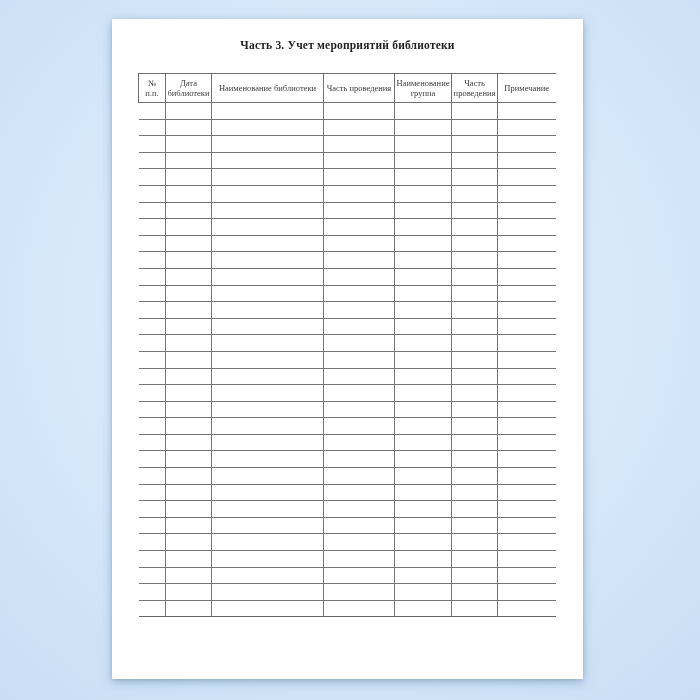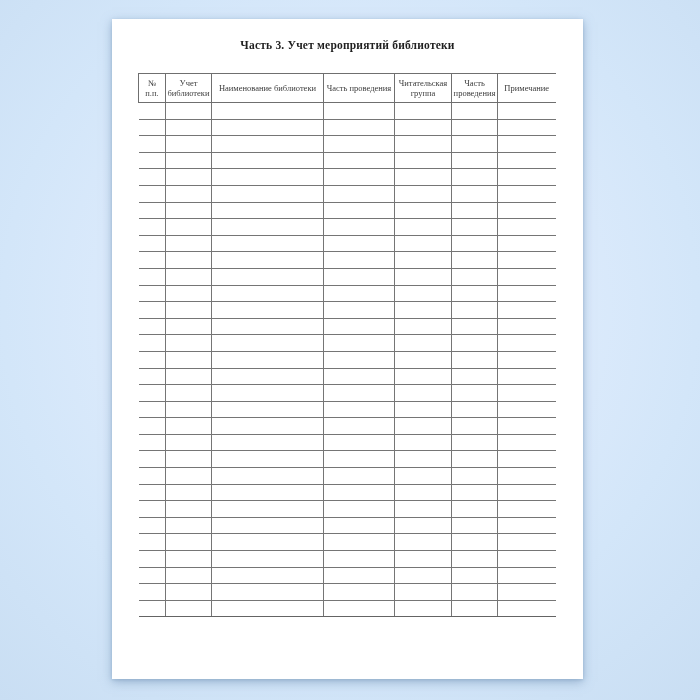--- a/index.html
+++ b/index.html
@@ -69,31 +69,31 @@
           <col style="width: 46px;">
           <col style="width: 58px;">
         </colgroup>
       <thead>
         <tr>
             <th>
               <div>№</div>
               <div>п.п.</div>
             </th>
             <th>
-              <div>Учет</div>
+              <div>Дата</div>
               <div>библиотеки</div>
             </th>
             <th>
               <div>Наименование библиотеки</div>
             </th>
             <th>
               <div>Часть проведения</div>
             </th>
             <th>
-              <div>Читательская</div>
+              <div>Наименование</div>
               <div>группа</div>
             </th>
             <th>
               <div>Часть</div>
               <div>проведения</div>
             </th>
             <th>
               <div>Примечание</div>
             </th>
           </tr>

